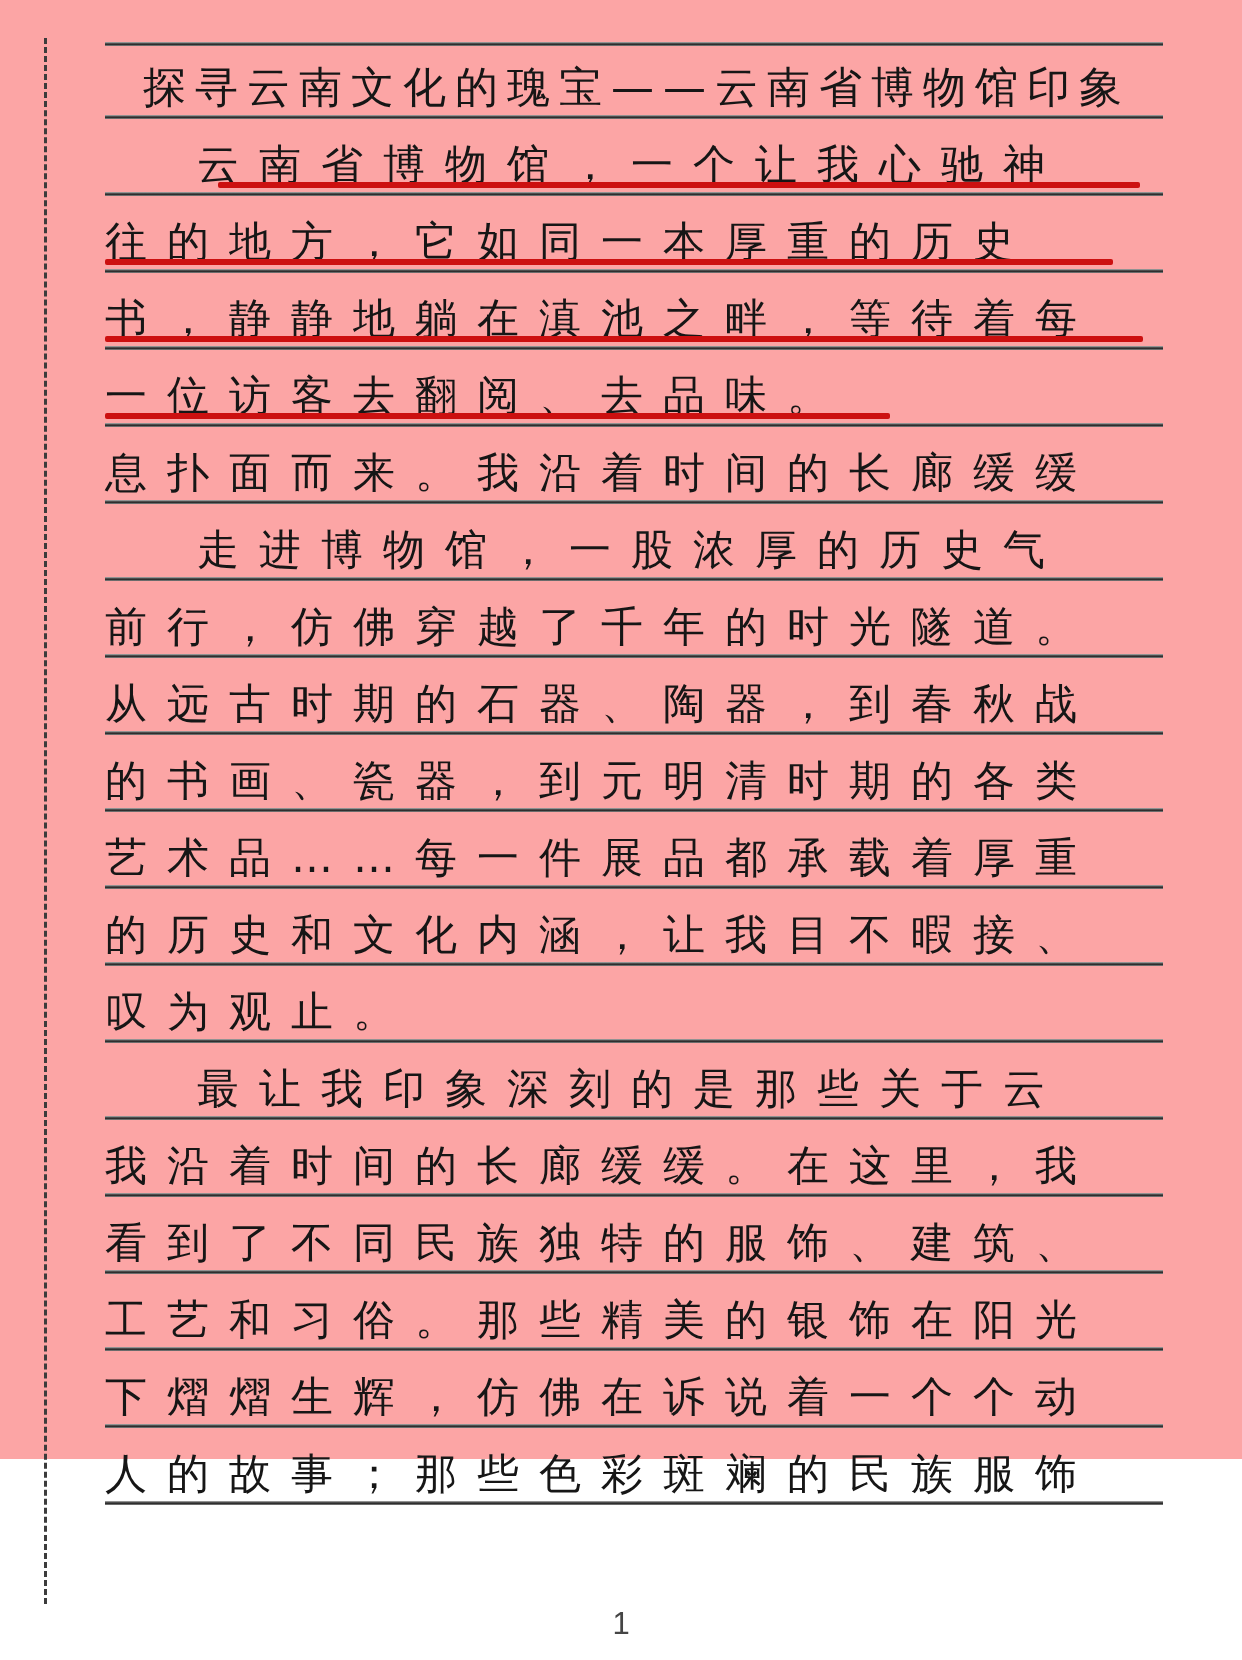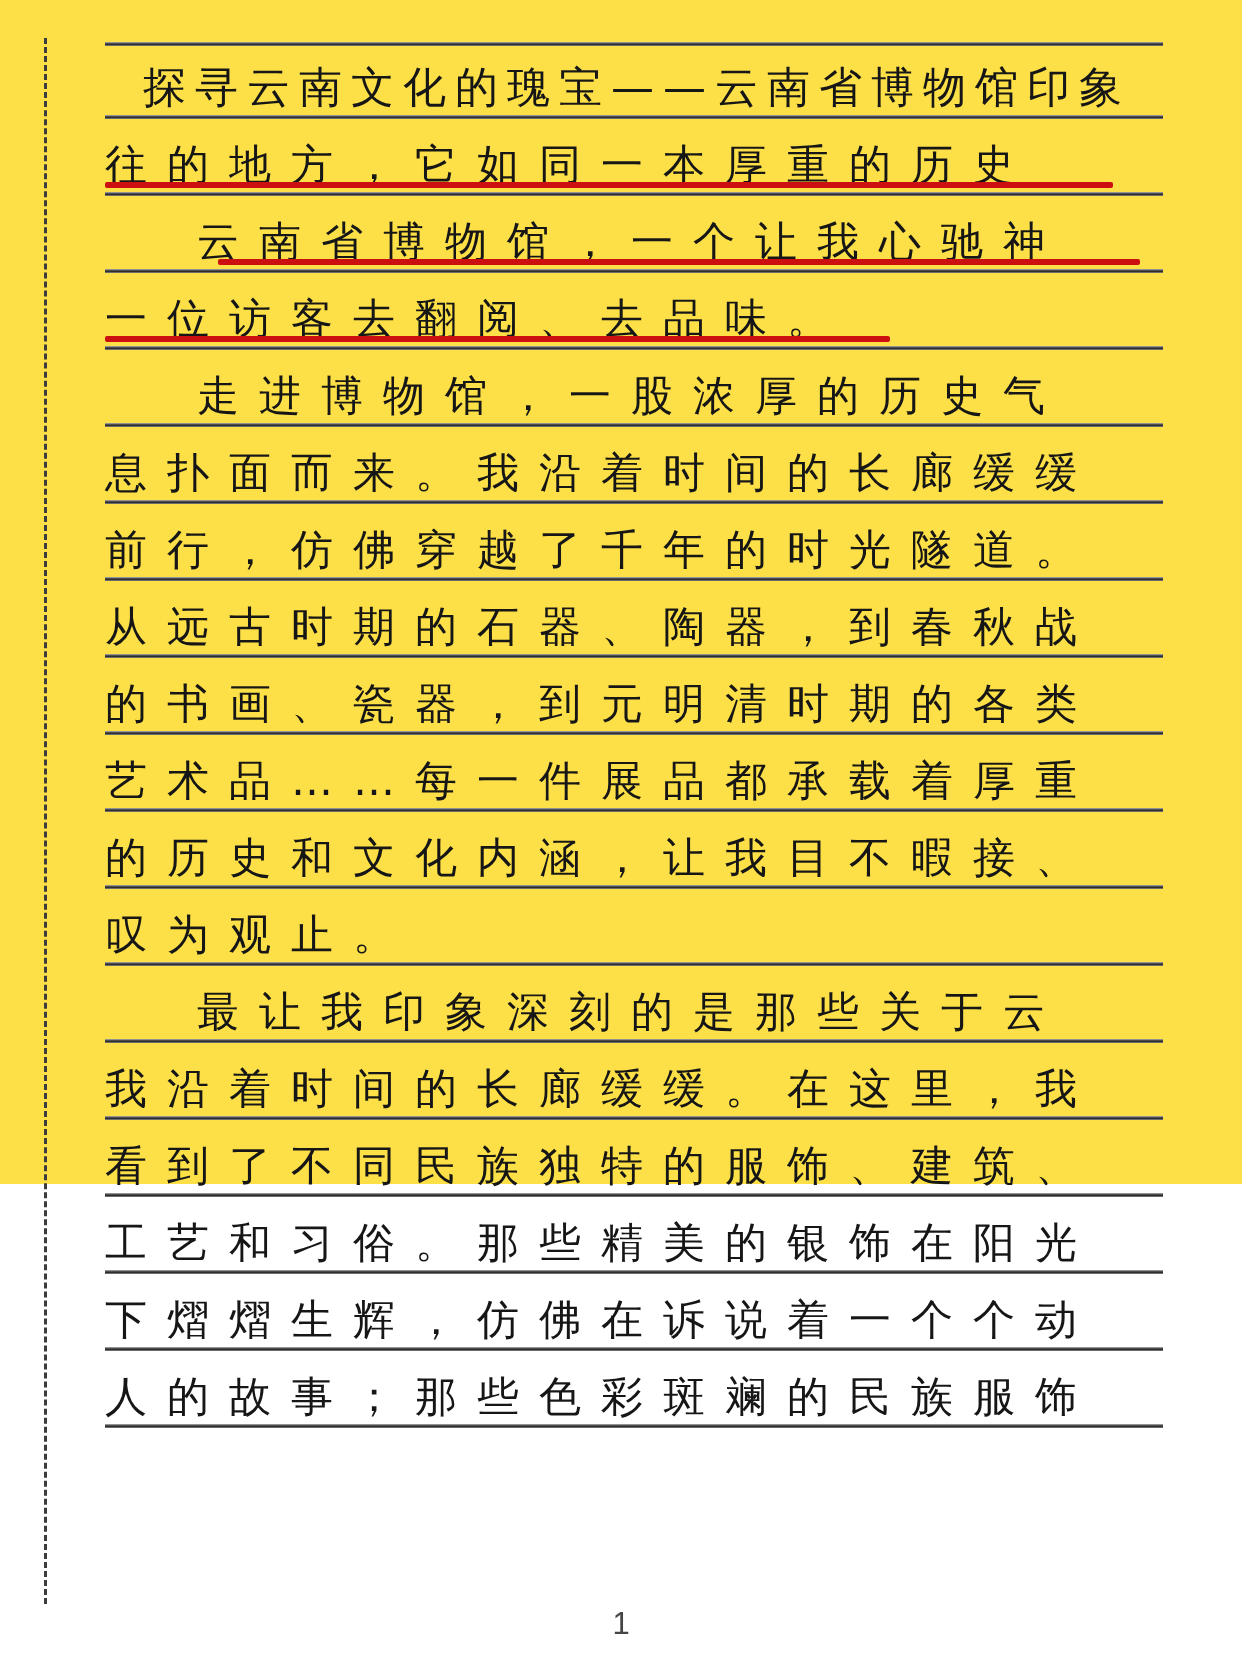--- a/index.html
+++ b/index.html
@@ -7,22 +7,22 @@
     padding: 0;
     background: #ffffff;
     width: 1242px;
     height: 1660px;
     overflow: hidden;
     font-family: "DejaVu Sans", sans-serif;
   }
   .page {
     position: relative;
     width: 1242px;
-    height: 1184px;
-    background: #fde047;
+    height: 1459px;
+    background: #fca5a5;
   }
   
   .margin-dashes {
     position: absolute;
     left: 44px;
     top: 38px;
     height: 1566px;
     width: 0;
     border-left: 3px dashed #3c3c3c;
   }
@@ -100,38 +100,42 @@
 
   <div class="margin-dashes"></div>
 
   <div class="sheet">
     <div class="rule-top"></div>
 
   <div class="row title-row">
       <span class="row-text">探寻云南文化的瑰宝——云南省博物馆印象</span>
 
     </div>
-      <div class="row">
-      <span class="row-text">往的地方，它如同一本厚重的历史</span>
-      <div class="red-underline" style="display: block; left: 0px; width: 1008px; background: rgb(204, 16, 16);"></div>
-    </div>
       <div class="row indent">
       <span class="row-text">云南省博物馆，一个让我心驰神</span>
       <div class="red-underline" style="display: block; left: 113px; width: 922px; background: rgb(204, 16, 16);"></div>
     </div>
       <div class="row">
+      <span class="row-text">往的地方，它如同一本厚重的历史</span>
+      <div class="red-underline" style="display: block; left: 0px; width: 1008px; background: rgb(204, 16, 16);"></div>
+    </div>
+      <div class="row">
+      <span class="row-text">书，静静地躺在滇池之畔，等待着每</span>
+      <div class="red-underline" style="display: block; left: 0px; width: 1038px; background: rgb(204, 16, 16);"></div>
+    </div>
+      <div class="row">
       <span class="row-text">一位访客去翻阅、去品味。</span>
       <div class="red-underline" style="display: block; left: 0px; width: 785px; background: rgb(204, 16, 16);"></div>
     </div>
+      <div class="row">
+      <span class="row-text">息扑面而来。我沿着时间的长廊缓缓</span>
+
+    </div>
       <div class="row indent">
       <span class="row-text">走进博物馆，一股浓厚的历史气</span>
-
-    </div>
-      <div class="row">
-      <span class="row-text">息扑面而来。我沿着时间的长廊缓缓</span>
 
     </div>
       <div class="row">
       <span class="row-text">前行，仿佛穿越了千年的时光隧道。</span>
 
     </div>
       <div class="row">
       <span class="row-text">从远古时期的石器、陶器，到春秋战</span>
 
     </div>

